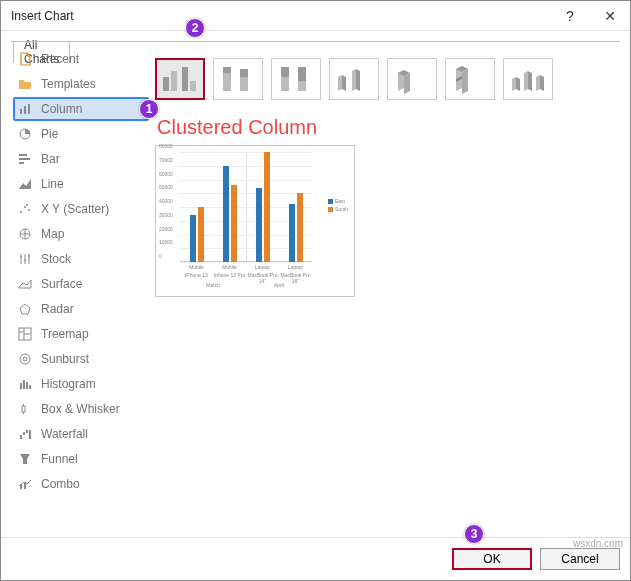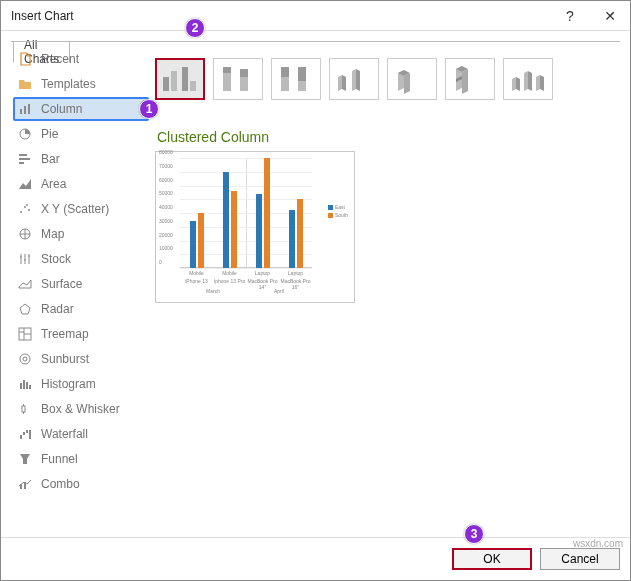--- a/index.html
+++ b/index.html
@@ -15,21 +15,21 @@
   .sidebar { width: 140px; padding: 4px 0; }
   .sidebar-item { display: flex; align-items: center; gap: 8px; height: 24px; margin: 1px 2px; padding: 0 4px; font-size: 12px; color: #737373; cursor: pointer; border-radius: 2px; }
   .sidebar-item .icon { width: 16px; height: 16px; display: flex; align-items: center; justify-content: center; color: #8a8a8a; }
   .sidebar-item.recent .icon { color: #d88b2a; }
   .sidebar-item.templates .icon { color: #d88b2a; }
   .sidebar-item.selected { background: #d2e4f4; border: 2px solid #3b82f6; padding: 0 2px; }
   .main { flex: 1; padding: 10px 4px 0 4px; display: flex; flex-direction: column; }
   .subtype-row { display: flex; gap: 8px; align-items: center; height: 54px; position: relative; }
   .subtype { width: 50px; height: 42px; border: 1px solid #ccc; display: flex; align-items: center; justify-content: center; cursor: pointer; background: #fff; }
   .subtype.selected { background: #e8e8e8; border: 2px solid #b00020; }
-  .preview-title { font-size: 14px; color: #4d7c0f; margin: 23px 0 6px 2px; }
+  .preview-title { font-size: 20px; color: #ef4444; margin: 10px 0 6px 2px; }
   .preview-box { width: 200px; height: 152px; border: 1px solid #c8c8c8; position: relative; padding: 6px 4px 2px 4px; background: #fff; }
   .chart-area { position: absolute; left: 24px; top: 6px; width: 132px; height: 110px; }
   .gridline { position: absolute; left: 0; right: 0; border-top: 1px solid #eee; }
   .ylabel { position: absolute; right: 134px; font-size: 5px; color: #888; transform: translateY(-50%); }
   .bar { position: absolute; bottom: 0; width: 6px; }
   .bar.b1 { background: #2b78b5; }
   .bar.b2 { background: #e6832a; }
   .xlabel-top { position: absolute; font-size: 5px; color: #888; width: 32px; text-align: center; }
   .xlabel-bot { position: absolute; font-size: 5px; color: #888; text-align: center; }
   .legend { position: absolute; right: 6px; top: 52px; font-size: 5px; color: #888; }
@@ -108,21 +108,21 @@
               </svg>
             </span>
           <span>Bar</span>
         </div>
         <div class="sidebar-item">
           <span class="icon">
               <svg width="14" height="14" viewBox="0 0 14 14">
                 <path fill="#8a8a8a" d="M1 12l4-6 3 3 5-7v10z"></path>
               </svg>
             </span>
-          <span>Area</span>
+          <span>Line</span>
         </div>
         <div class="sidebar-item">
           <span class="icon">
               <svg width="14" height="14" viewBox="0 0 14 14">
                 <circle cx="3" cy="10" r="1" fill="#8a8a8a"></circle>
                 <circle cx="7" cy="5" r="1" fill="#8a8a8a"></circle>
                 <circle cx="11" cy="8" r="1" fill="#8a8a8a"></circle>
                 <circle cx="9" cy="3" r="1" fill="#8a8a8a"></circle>
               </svg>
             </span>

